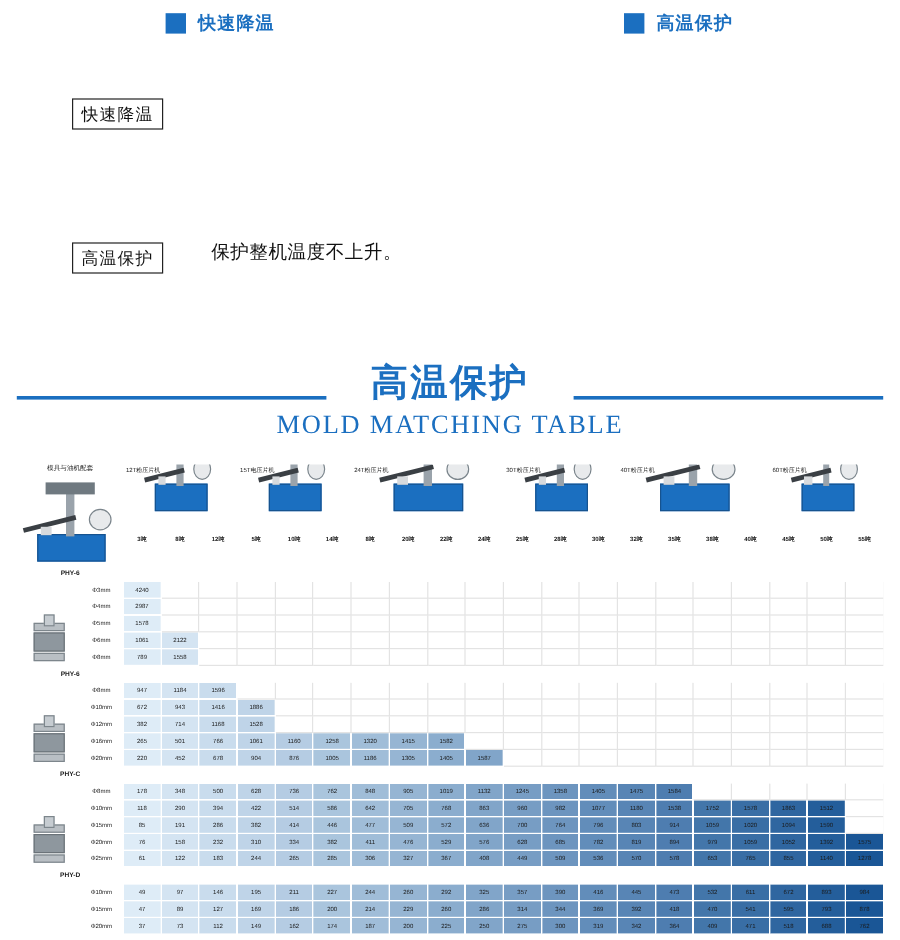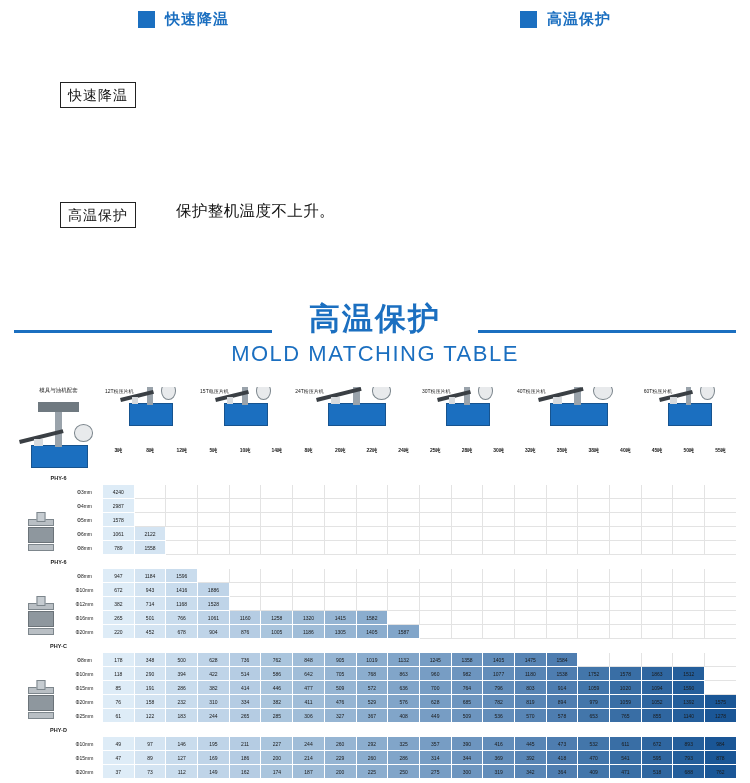--- a/index.html
+++ b/index.html
@@ -40,21 +40,21 @@
     white-space:nowrap;
   }
   #c1{top:78px;left:60px;}
   #c2{top:198px;left:60px;}
   .callout .tagbox{position:absolute;left:0;top:4px;}
   .callout .calltext{position:absolute;left:116px;top:0;}
 
   
   .title-wrap{position:absolute;top:300px;left:0;width:750px;text-align:center;}
   .title-cn{font-size:31px;font-weight:bold;color:#1b6fc0;letter-spacing:2px;line-height:1.25;font-family:"Liberation Serif",serif;}
-  .title-en{font-size:22px;color:#1b6fc0;letter-spacing:1.5px;margin-top:2px;font-family:Liberation Sans, sans-serif;text-align:center;}
+  .title-en{font-size:22px;color:#1b6fc0;letter-spacing:1.5px;margin-top:2px;font-family:Liberation Serif, serif;text-align:center;}
   .title-rule{position:absolute;top:330px;height:3px;background:#1b6fc0;}
   #rule-l{left:14px;width:258px;}
   #rule-r{left:478px;width:258px;}
 
   
   .table-zone{position:absolute;left:14px;top:386px;width:722px;height:392px;overflow:hidden;}
   table.mold{border-collapse:collapse;table-layout:fixed;width:722px;font-size:5px;}
   table.mold td{
     border:0.5px solid #ffffff;
     text-align:center;

